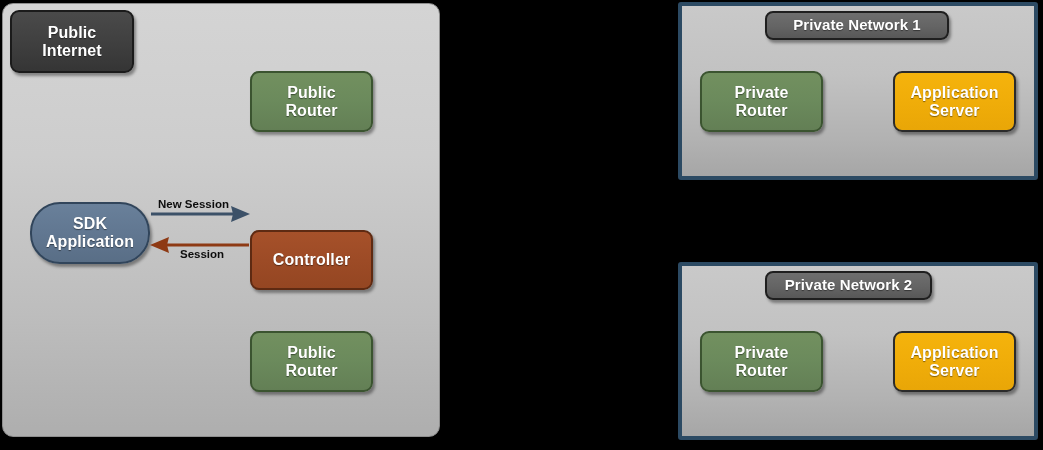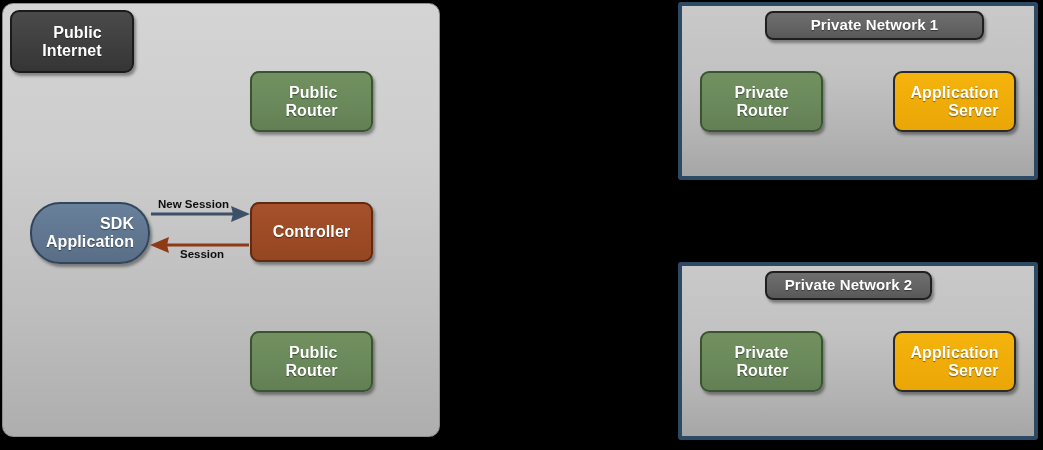--- a/index.html
+++ b/index.html
@@ -16,21 +16,21 @@
   }
 
   
   .node {
     position: absolute;
     box-sizing: border-box;
     border-radius: 9px;
     display: flex;
     align-items: center;
     justify-content: center;
-    text-align: right;
+    text-align: center;
     color: #ffffff;
     font-weight: bold;
     font-size: 16px;
     line-height: 1.12;
     letter-spacing: 0.1px;
     text-shadow: 0 1px 1px rgba(0,0,0,0.45);
     box-shadow: 2px 3px 3px rgba(0,0,0,0.38);
     padding: 2px 0;
     white-space: pre-line;
   }
@@ -75,34 +75,35 @@
     background: linear-gradient(to bottom, #72905f 0%, #6b8a5c 50%, #637f55 100%);
     border: 2px solid #3b5430;
   }
   .blue-node {
     background: linear-gradient(to bottom, #69809a 0%, #617791 50%, #596e86 100%);
     border: 2px solid #31455b;
   }
   .brown-node {
     background: linear-gradient(to bottom, #a6512a 0%, #9d4b26 50%, #944622 100%);
     border: 2px solid #5e2a12;
+    margin-top: 28px;
   }
   .orange-node {
     background: linear-gradient(to bottom, #f5b30c 0%, #f0ad09 50%, #e9a607 100%);
     border: 2px solid #2b2b2b;
   }
 
   
   #public-internet     { left: 10px;  top: 10px;  width: 124px; height: 63px; }
   #public-router-top   { left: 250px; top: 71px;  width: 123px; height: 61px; }
   #public-router-bottom{ left: 250px; top: 331px; width: 123px; height: 61px; }
   #sdk-application     { left: 30px;  top: 202px; width: 120px; height: 62px; border-radius: 30px; }
   #controller          { left: 250px; top: 202px; width: 123px; height: 60px; }
 
-  #pn1-title { left: 765px; top: 11px;  width: 219px; height: 29px; font-size: 15px; }
+  #pn1-title { left: 765px; top: 11px;  width: 184px; height: 29px; font-size: 15px; }
   #pn2-title { left: 765px; top: 271px; width: 167px; height: 29px; font-size: 15px; }
 
   #pn1-private-router { left: 700px; top: 71px;  width: 123px; height: 61px; }
   #pn1-app-server     { left: 893px; top: 71px;  width: 123px; height: 61px; }
   #pn2-private-router { left: 700px; top: 331px; width: 123px; height: 61px; }
   #pn2-app-server     { left: 893px; top: 331px; width: 123px; height: 61px; }
 
   
   .arrow-svg {
     position: absolute;

